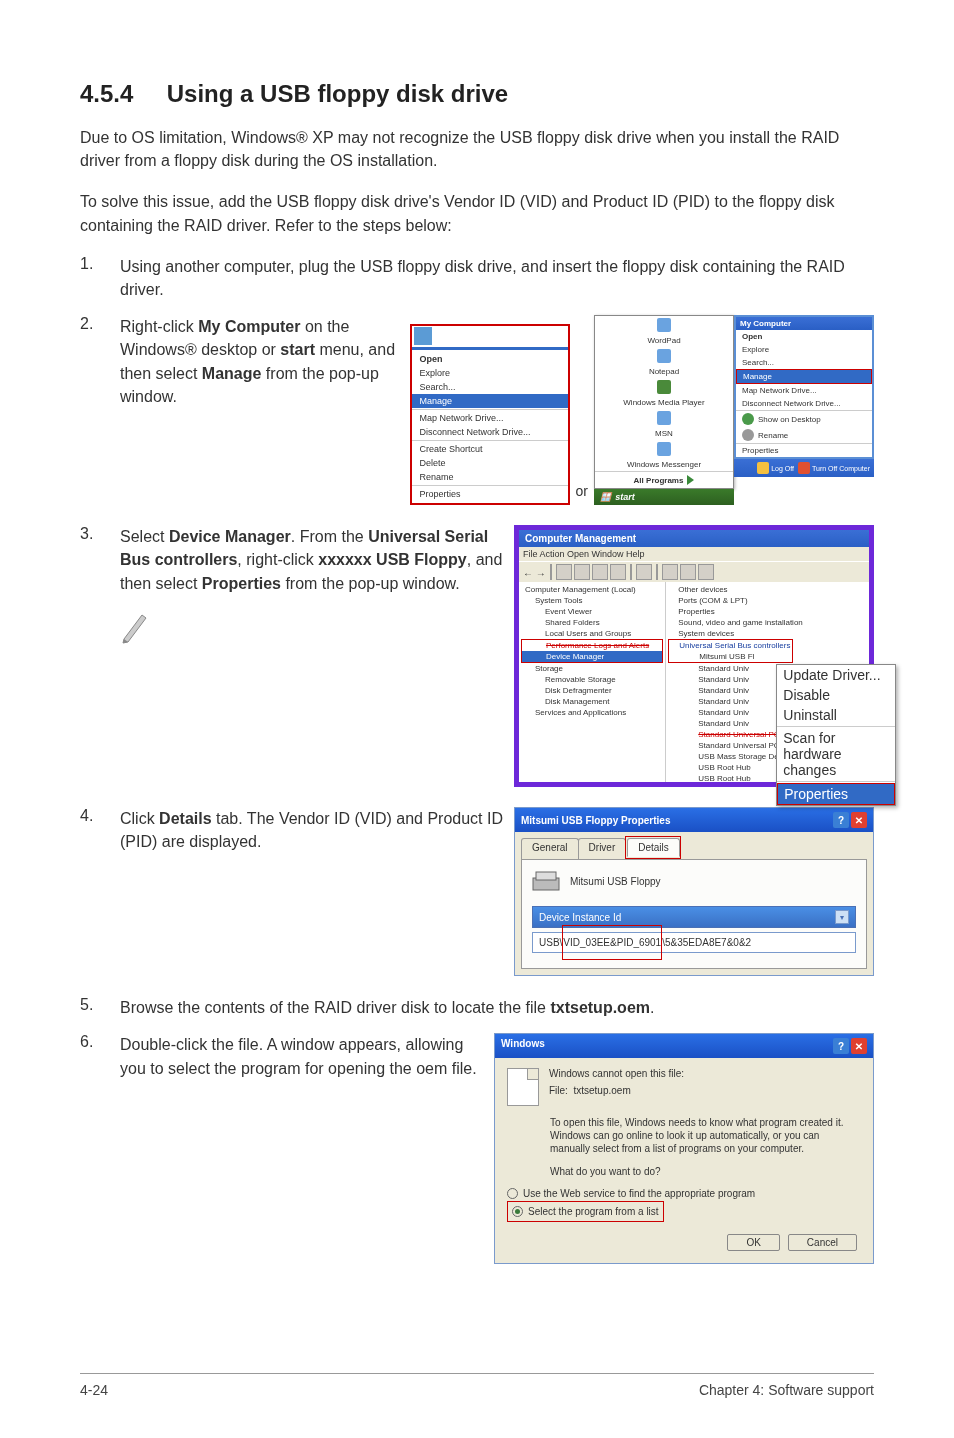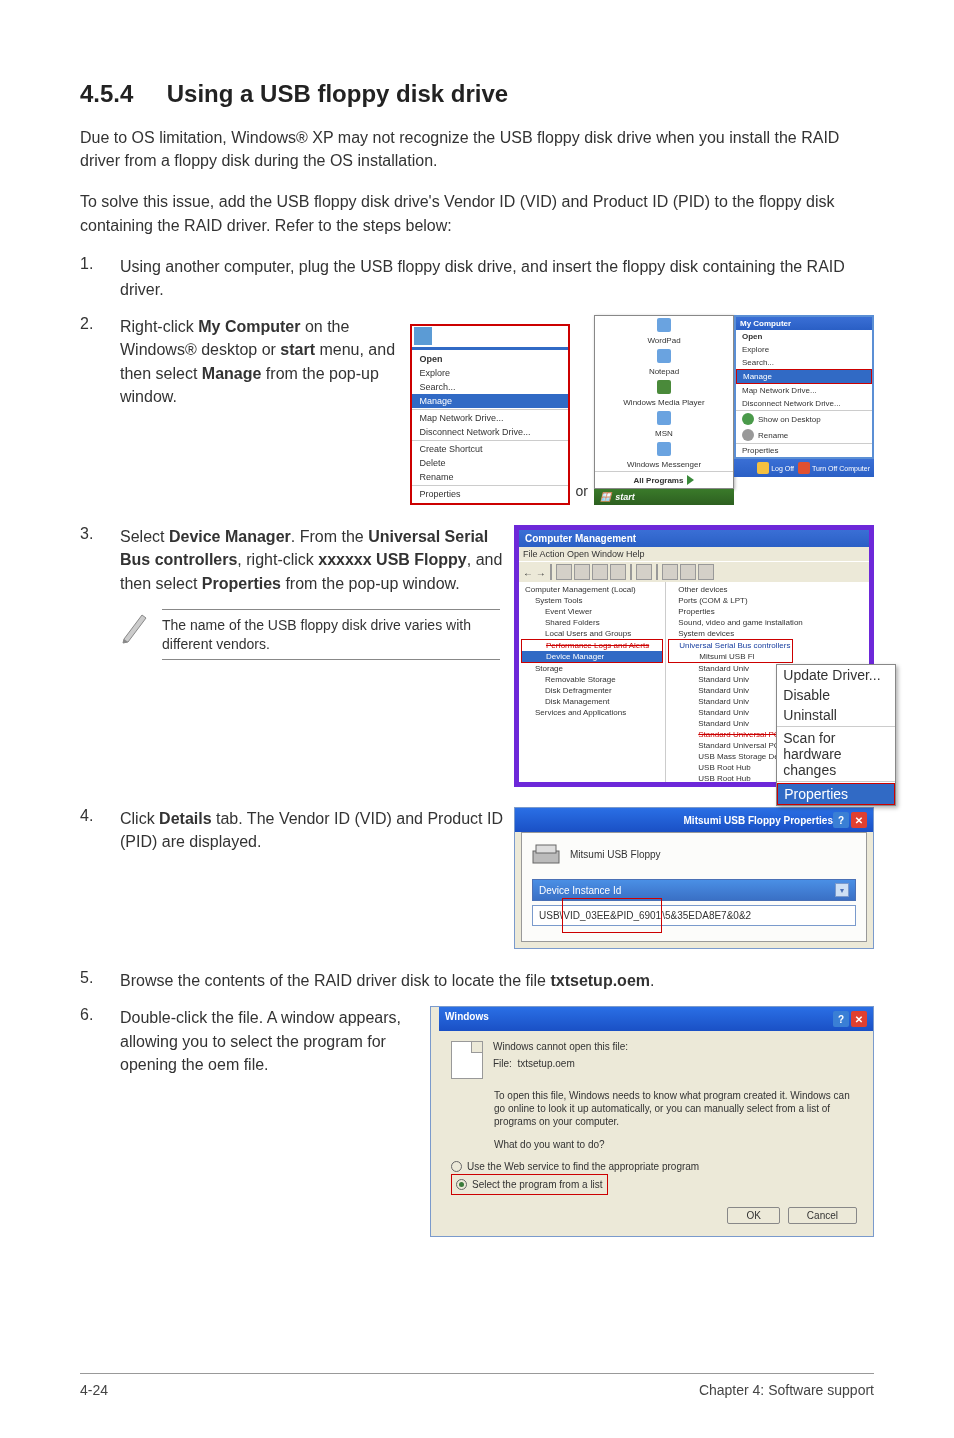--- a/index.html
+++ b/index.html
@@ -162,43 +162,42 @@
     padding:6px 0;
   }
 
   
   .propdlg {
     width: 360px;
     border:1px solid #7a9acc;
     background:#ece9d8;
     font-size:10px;
   }
-  .propdlg .titlebar { background: linear-gradient(#2a6fe5,#1a50c5); color:#fff; padding:4px 6px; font-weight:bold; display:flex; justify-content:flex-end; align-items:center;}
+  .propdlg .titlebar { background: linear-gradient(#2a6fe5,#1a50c5); color:#fff; padding:4px 6px; font-weight:bold; display:flex; justify-content:space-between; align-items:center;}
   .tb-btns { display:flex; gap:2px;}
   .tb-x { width:16px;height:16px;background:#e04030;color:#fff;display:flex;align-items:center;justify-content:center;font-size:10px;border-radius:2px;}
   .tb-q { width:16px;height:16px;background:#3a7fd5;color:#fff;display:flex;align-items:center;justify-content:center;font-size:10px;border-radius:2px;}
   .propdlg .tabs { display:flex; padding:6px 6px 0 6px; gap:0;}
   .tab { padding:3px 10px; background:#ece9d8; border:1px solid #999; border-bottom:none; font-size:10px; border-radius:3px 3px 0 0; margin-right:-1px;}
   .tab.active { background:#fcfcfa; position:relative; z-index:2; border-bottom:1px solid #fcfcfa;}
   .tab-redbox { border:1.5px solid #c00; padding:1px; margin-top:-2px;}
   .propdlg .tabbody { margin:0 6px 6px 6px; background:#fcfcfa; border:1px solid #999; padding:10px; min-height:110px;}
   .dev-row { display:flex; align-items:center; gap:10px; margin-bottom:14px;}
   .dev-icon { width:28px;height:22px; }
   .combo { background: linear-gradient(#4a8fe5,#3a70c5); color:#fff; padding:3px 6px; border:1px solid #4a70b5; display:flex; justify-content:space-between; align-items:center;}
   .combo-arrow { width:14px;height:14px;background:#cde0f5;border:1px solid #7a9acc;display:flex;align-items:center;justify-content:center;color:#4a70b5;font-size:8px;}
   .idbox { background:#fff; border:1px solid #7a9acc; padding:4px 6px; margin-top:4px; font-size:10px;}
   .redbox3 { outline:1.5px solid #c00; outline-offset:-1px; padding:12px 1px;}
 
   
   .windlg {
-    width: 444px;
+    width: 380px;
     border:1px solid #7a9acc;
     background:#ece9d8;
     font-size:10px;
-    padding-left:8px;
   }
   .windlg .titlebar { background: linear-gradient(#2a6fe5,#1a50c5); color:#fff; padding:4px 6px; font-weight:bold; display:flex; justify-content:space-between;}
   .windlg .body { padding:10px 12px;}
   .windlg .fr { display:flex; gap:10px; margin-bottom:10px; align-items:flex-start;}
   .file-icon { width:32px;height:38px;background:#fff;border:1px solid #999;position:relative;}
   .file-icon::after{content:"";position:absolute;top:0;right:0;width:10px;height:10px;background:#ece9d8;border-left:1px solid #999;border-bottom:1px solid #999;}
   .windlg p { margin-bottom:10px; line-height:1.3;margin-left:43px;}
   .radio-redbox { border:1.5px solid #c00; padding:2px 4px; display:inline-block;}
   .radio { display:flex; align-items:center; gap:5px; margin:2px 0;}
   .radio-dot { width:11px;height:11px;border:1px solid #666;border-radius:50%;display:flex;align-items:center;justify-content:center;}
@@ -367,21 +366,20 @@
         <span>Select </span><b>Device Manager</b><span>. From the </span><b>Universal Serial Bus controllers</b><span>, right-click </span><b>xxxxxx USB Floppy</b><span>, and then select </span><b>Properties</b><span> from the pop-up window.</span>
       </div>
     </div>
     <div class="note-row">
       <div class="note-icon">
         <svg viewBox="0 0 30 38">
             <path d="M4 30 L22 6 L26 9 L8 33 L3 34 Z" fill="#ccc" stroke="#888"></path>
             <path d="M4 30 L8 33 L3 34 Z" fill="#888"></path>
           </svg>
       </div>
-      <div class="note-text">The name of the USB floppy disk drive varies with different vendors.</div>
     </div>
   </div>
   <div class="step-right">
     <div class="devmgr">
       <div class="titlebar">Computer Management</div>
       <div class="menubar">File   Action   Open   Window   Help</div>
       <div class="toolbar">
         <span style="font-size:10px;">← →</span>
         <div class="tb-sep"></div>
         <div class="tb-btn"></div>
@@ -462,20 +460,27 @@
   </div>
   <div class="step-right">
     <div class="propdlg">
       <div class="titlebar">
         <span>Mitsumi USB Floppy Properties</span>
         <div class="tb-btns">
           <div class="tb-q">?</div>
           <div class="tb-x">✕</div>
         </div>
       </div>
+      <div class="tabs">
+        <div class="tab">General</div>
+        <div class="tab">Driver</div>
+        <div class="tab-redbox">
+            <div class="tab active">Details</div>
+          </div>
+      </div>
       <div class="tabbody">
         <div class="dev-row">
           <div class="dev-icon">
             <svg viewBox="0 0 28 22">
                 <rect x="1" y="8" width="26" height="12" fill="#bbb" stroke="#666"></rect>
                 <rect x="4" y="2" width="20" height="8" fill="#ddd" stroke="#666"></rect>
               </svg>
           </div>
           <span>Mitsumi USB Floppy</span>
         </div>

